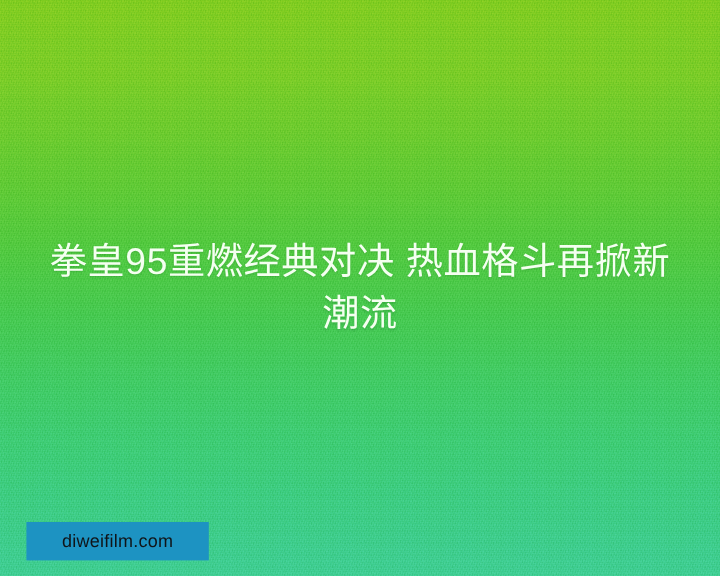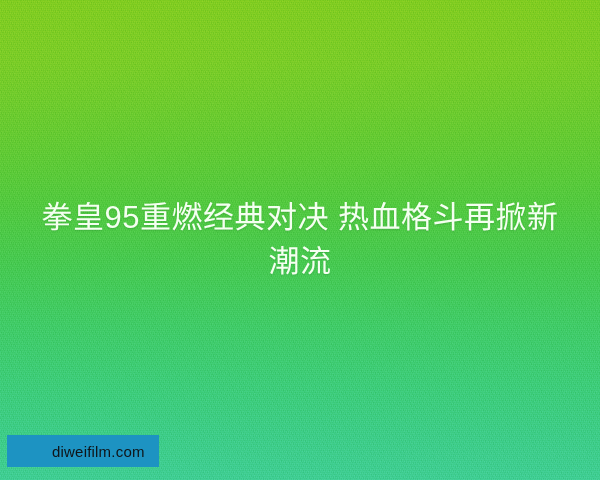--- a/index.html
+++ b/index.html
@@ -95,30 +95,29 @@
     font-weight: 400;
     line-height: 44px;
     letter-spacing: 0.5px;
     text-shadow: 0 1px 2px rgba(0, 70, 20, 0.18);
     word-break: break-all;
   }
 
   
   .watermark-badge {
     position: absolute;
-    left: 7px;
+    left: 22px;
     top: 435px;
     width: 152px;
     height: 32px;
     background-color: #1d93c2;
     display: flex;
     align-items: center;
-    justify-content: flex-start;
+    justify-content: center;
     box-sizing: border-box;
-    padding-left: 45px;
   }
 
   .watermark-text {
     color: #101418;
     font-family: "Liberation Sans", "DejaVu Sans", sans-serif;
     font-size: 15px;
     font-weight: 400;
     letter-spacing: 0.2px;
     line-height: 1;
     white-space: nowrap;

